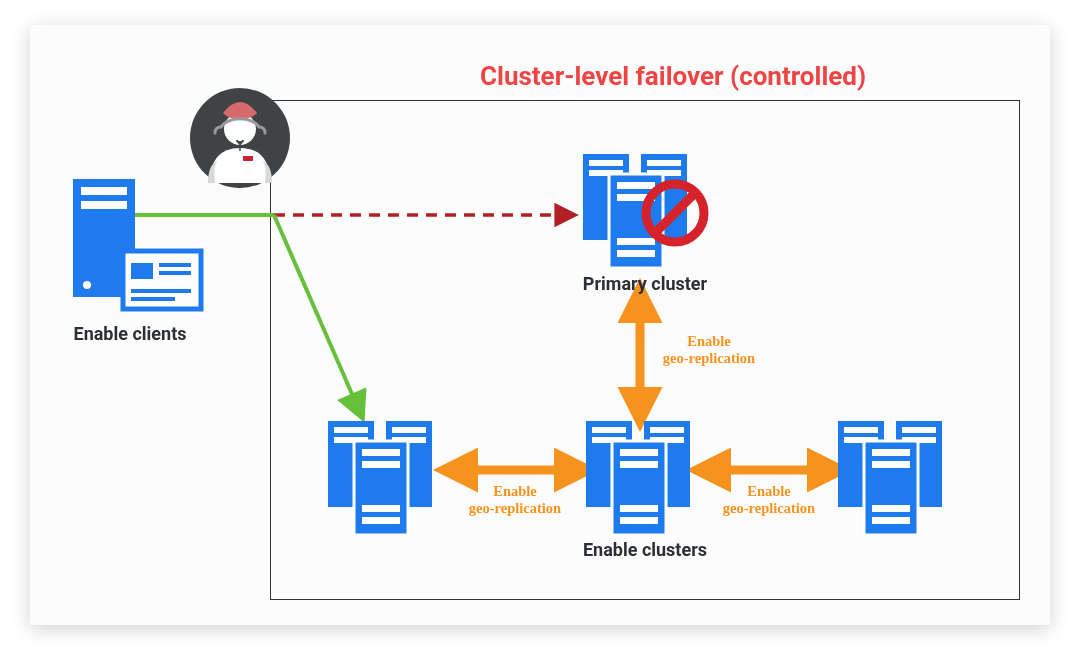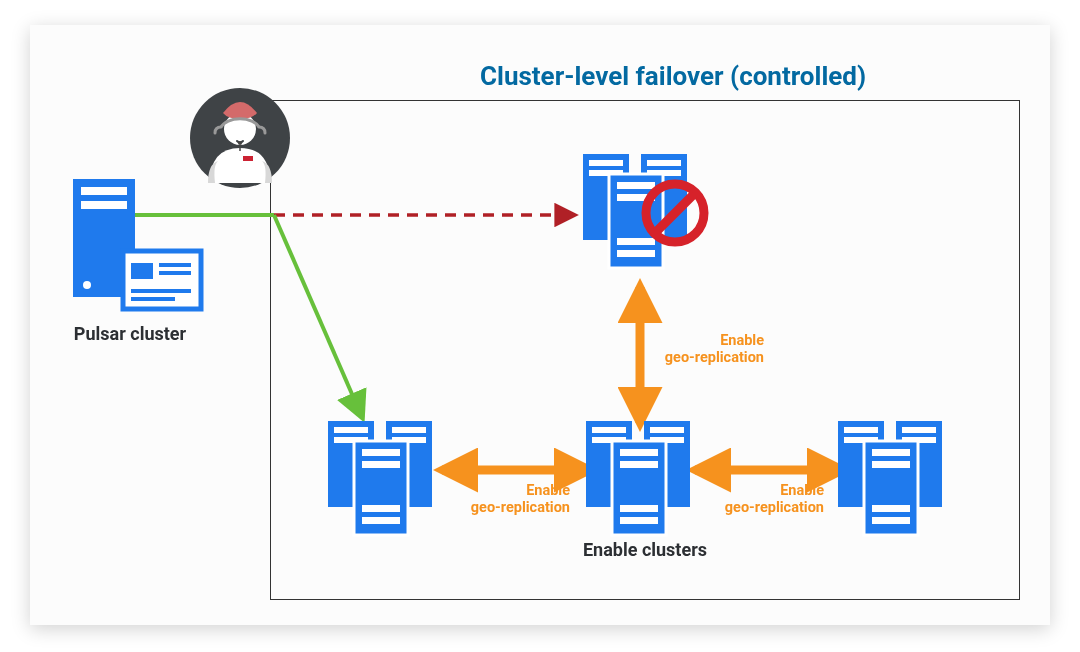--- a/index.html
+++ b/index.html
@@ -19,21 +19,21 @@
     height: 600px;
     background: #fcfcfc;
     box-shadow: 0 4px 18px rgba(0,0,0,.18);
   }
   .title {
     position: absolute;
     left: 450px;
     top: 36px;
     font-size: 26px;
     font-weight: 700;
-    color: #0369a1;
+    color: #ef4444;
   }
   .frame {
     position: absolute;
     left: 240px;
     top: 75px;
     width: 750px;
     height: 500px;
     border: 1.5px solid #333;
   }
   .label {
@@ -42,21 +42,22 @@
     font-weight: 700;
     color: #2c2f33;
     text-align: center;
   }
   .geo-label {
     position: absolute;
     color: #f6921e;
     font-weight: 700;
     font-size: 14.5px;
     line-height: 1.15;
-    text-align: right;
+    text-align: center;
+    font-family: Liberation Serif, serif;
   }
   
   .svg-abs { position: absolute; }
 </style>
 </head>
 <body>
 
 <div class="canvas">
 
   <div class="title">Cluster-level failover (controlled)</div>
@@ -114,21 +115,21 @@
     <rect x="16" y="26" width="46" height="8" fill="#fff"></rect>
     <circle cx="22" cy="110" r="4" fill="#fff"></circle>
 
     <rect x="58" y="76" width="78" height="58" fill="#fff" stroke="#1f7aed" stroke-width="5"></rect>
     <rect x="66" y="88" width="22" height="16" fill="#1f7aed"></rect>
     <line x1="94" y1="90" x2="126" y2="90" stroke="#1f7aed" stroke-width="4"></line>
     <line x1="94" y1="98" x2="126" y2="98" stroke="#1f7aed" stroke-width="4"></line>
     <line x1="66" y1="116" x2="126" y2="116" stroke="#1f7aed" stroke-width="4"></line>
     <line x1="66" y1="124" x2="110" y2="124" stroke="#1f7aed" stroke-width="4"></line>
   </svg>
-  <div class="label" style="left:35px; top:298px; width:130px">Pulsar cluster</div>
+  <div class="label" style="left:35px; top:298px; width:130px">Enable clients</div>
 
   <svg class="svg-abs" width="130" height="120" viewBox="0 0 130 120" style="left:545;top:125">
 
     <rect x="8" y="4" width="46" height="86" fill="#1f7aed"></rect>
     <rect x="14" y="10" width="34" height="6" fill="#fff"></rect>
     <rect x="14" y="20" width="34" height="6" fill="#fff"></rect>
     <rect x="66" y="4" width="46" height="86" fill="#1f7aed"></rect>
     <rect x="72" y="10" width="34" height="6" fill="#fff"></rect>
     <rect x="72" y="20" width="34" height="6" fill="#fff"></rect>
 
@@ -136,20 +137,21 @@
     <rect x="42" y="32" width="38" height="7" fill="#fff"></rect>
     <rect x="42" y="44" width="38" height="7" fill="#fff"></rect>
     <rect x="42" y="100" width="38" height="7" fill="#fff"></rect>
     <rect x="42" y="88" width="38" height="7" fill="#fff"></rect>
   </svg>
 
   <svg class="svg-abs" width="70" height="70" viewBox="0 0 70 70" style="left:610;top:153">
     <circle cx="35" cy="35" r="29" fill="none" stroke="#d6222a" stroke-width="9"></circle>
     <line x1="16" y1="54" x2="54" y2="16" stroke="#d6222a" stroke-width="9"></line>
   </svg>
+  <div class="label" style="left:545px; top:248px; width:140px">Primary cluster</div>
 
   <svg class="svg-abs" width="130" height="120" viewBox="0 0 130 120" style="left:290;top:392">
     <rect x="8" y="4" width="46" height="86" fill="#1f7aed"></rect>
     <rect x="14" y="10" width="34" height="6" fill="#fff"></rect>
       <rect x="14" y="20" width="34" height="6" fill="#fff"></rect>
     <rect x="66" y="4" width="46" height="86" fill="#1f7aed"></rect>
     <rect x="72" y="10" width="34" height="6" fill="#fff"></rect>
       <rect x="72" y="20" width="34" height="6" fill="#fff"></rect>
     <rect x="34" y="24" width="54" height="94" fill="#1f7aed" stroke="#fff" stroke-width="3"></rect>
     <rect x="42" y="32" width="38" height="7" fill="#fff"></rect>

